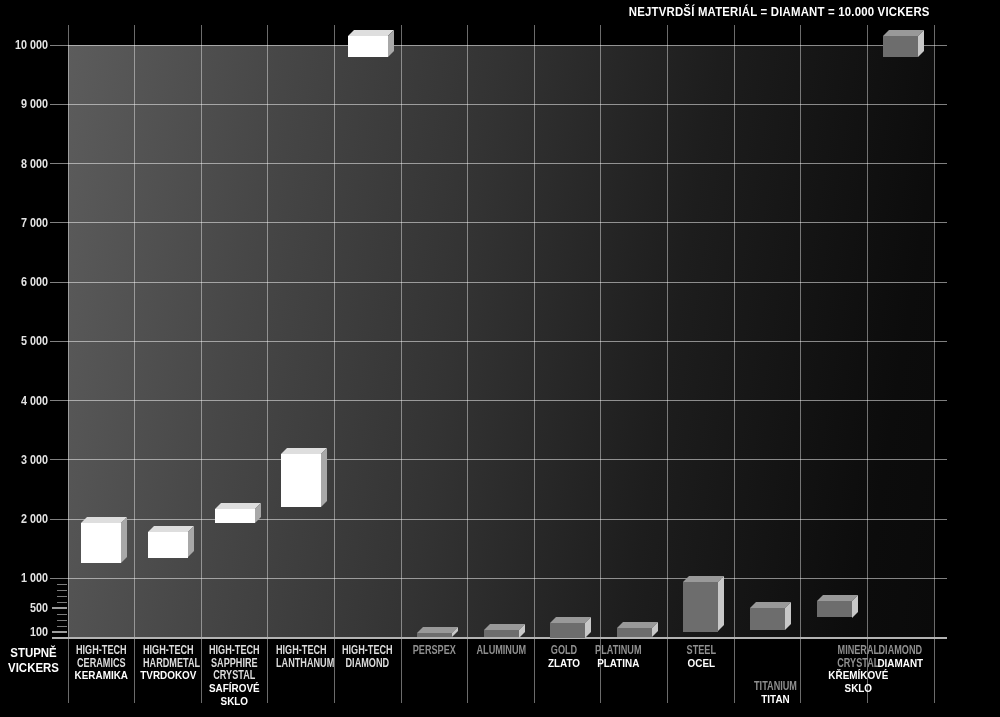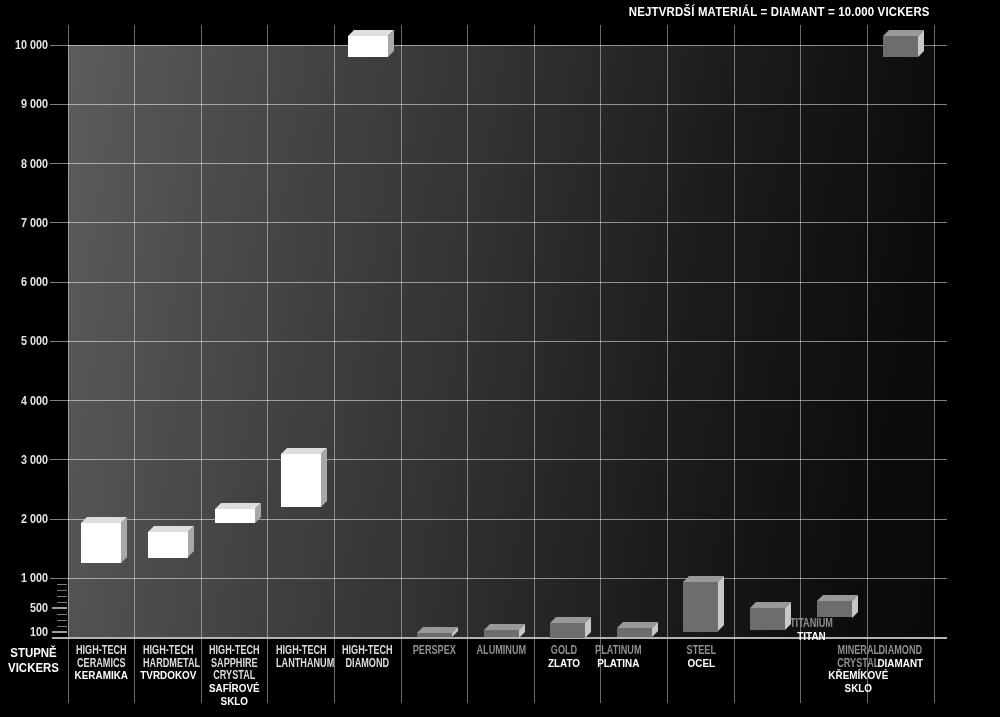--- a/index.html
+++ b/index.html
@@ -206,21 +206,21 @@
       <div class="cz" style="position: static;">ZLATO</div>
     </div>
     <div class="collabel" style="left: 585px; top: 644px; width: 66.6154px;">
       <div class="eng lo" style="position: static;">PLATINUM</div>
       <div class="cz" style="position: static;">PLATINA</div>
     </div>
     <div class="collabel" style="left: 667.538px; top: 644px; width: 66.6154px;">
       <div class="eng lo" style="position: static;">STEEL</div>
       <div class="cz" style="position: static;">OCEL</div>
     </div>
-    <div class="collabel" style="left: 734.154px; top: 617px; width: 83px; padding-left: 36px;">
+    <div class="collabel" style="left: 734.154px; top: 680px; width: 83px;">
       <div class="eng lo" style="position: static;">TITANIUM</div>
       <div class="cz" style="position: static;">TITAN</div>
     </div>
     <div class="collabel" style="left: 800.769px; top: 644px; width: 66.6154px; margin-left: 24px;">
       <div class="eng lo" style="position: static;">MINERAL</div>
       <div class="eng lo" style="position: static;">CRYSTAL</div>
       <div class="cz" style="position: static;">KŘEMÍKOVÉ</div>
       <div class="cz" style="position: static;">SKLO</div>
     </div>
     <div class="collabel" style="left: 867.385px; top: 644px; width: 66.6154px;">

